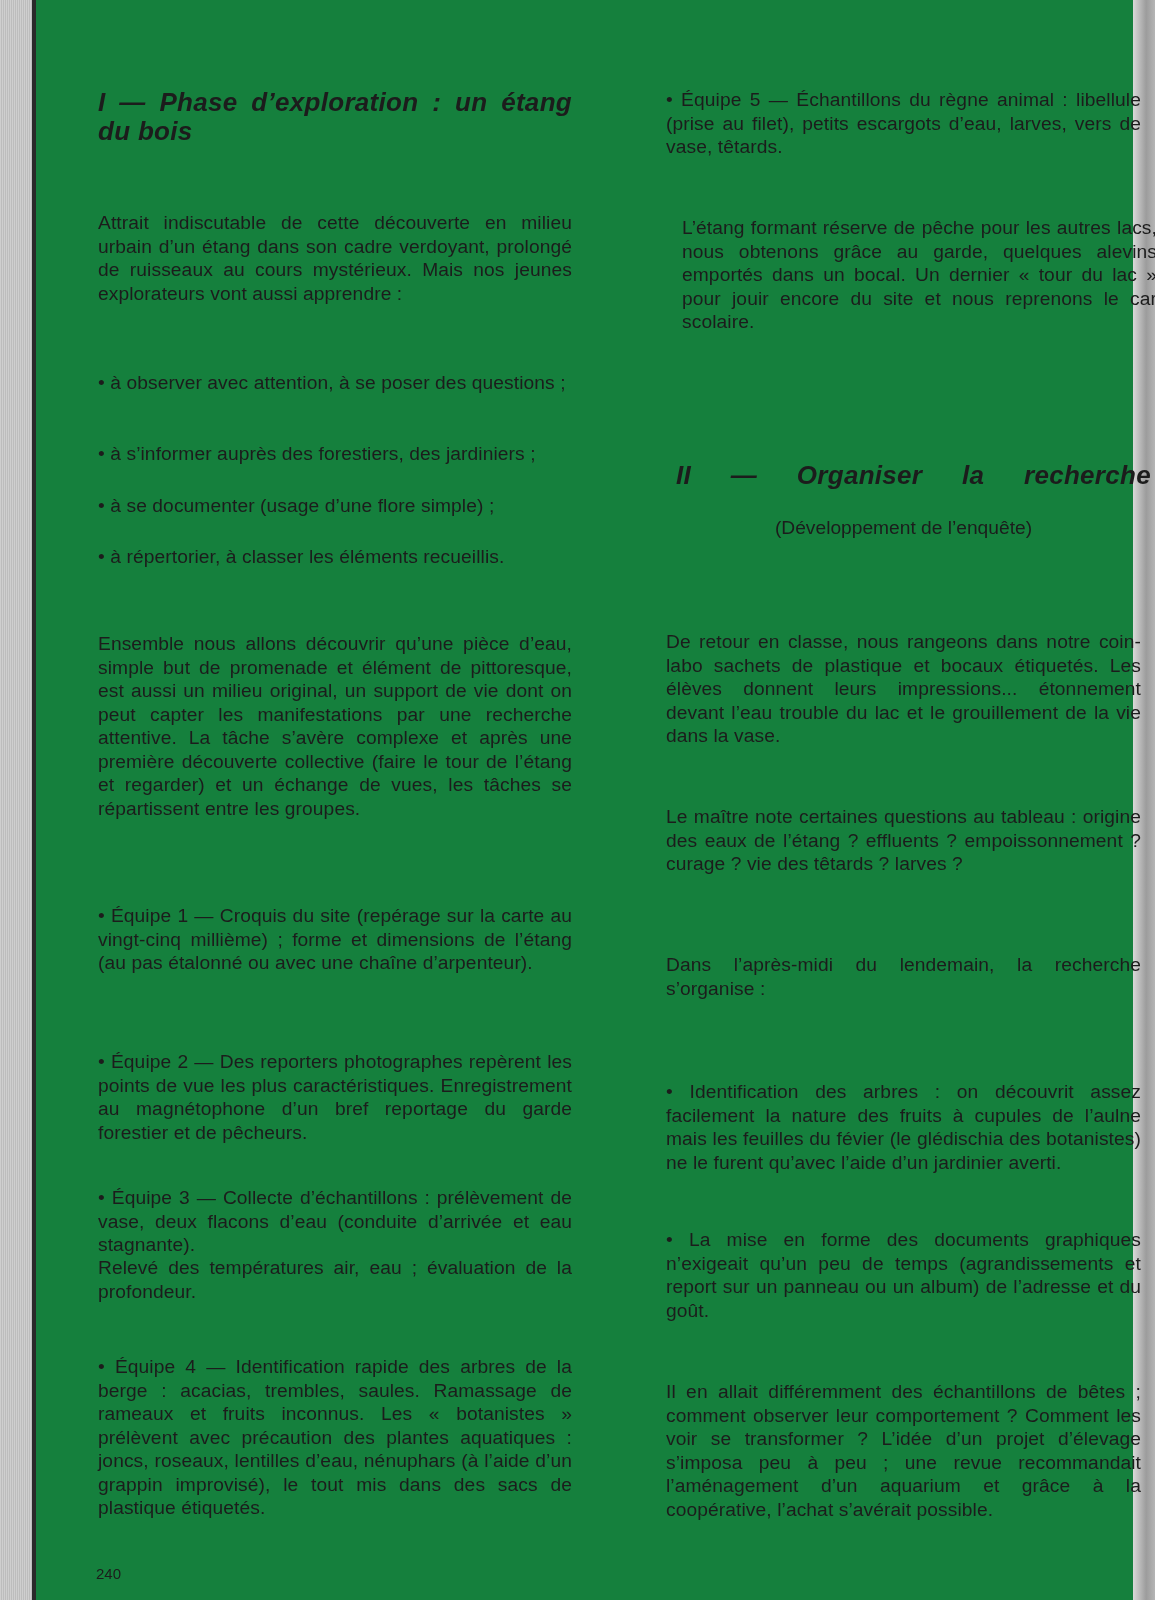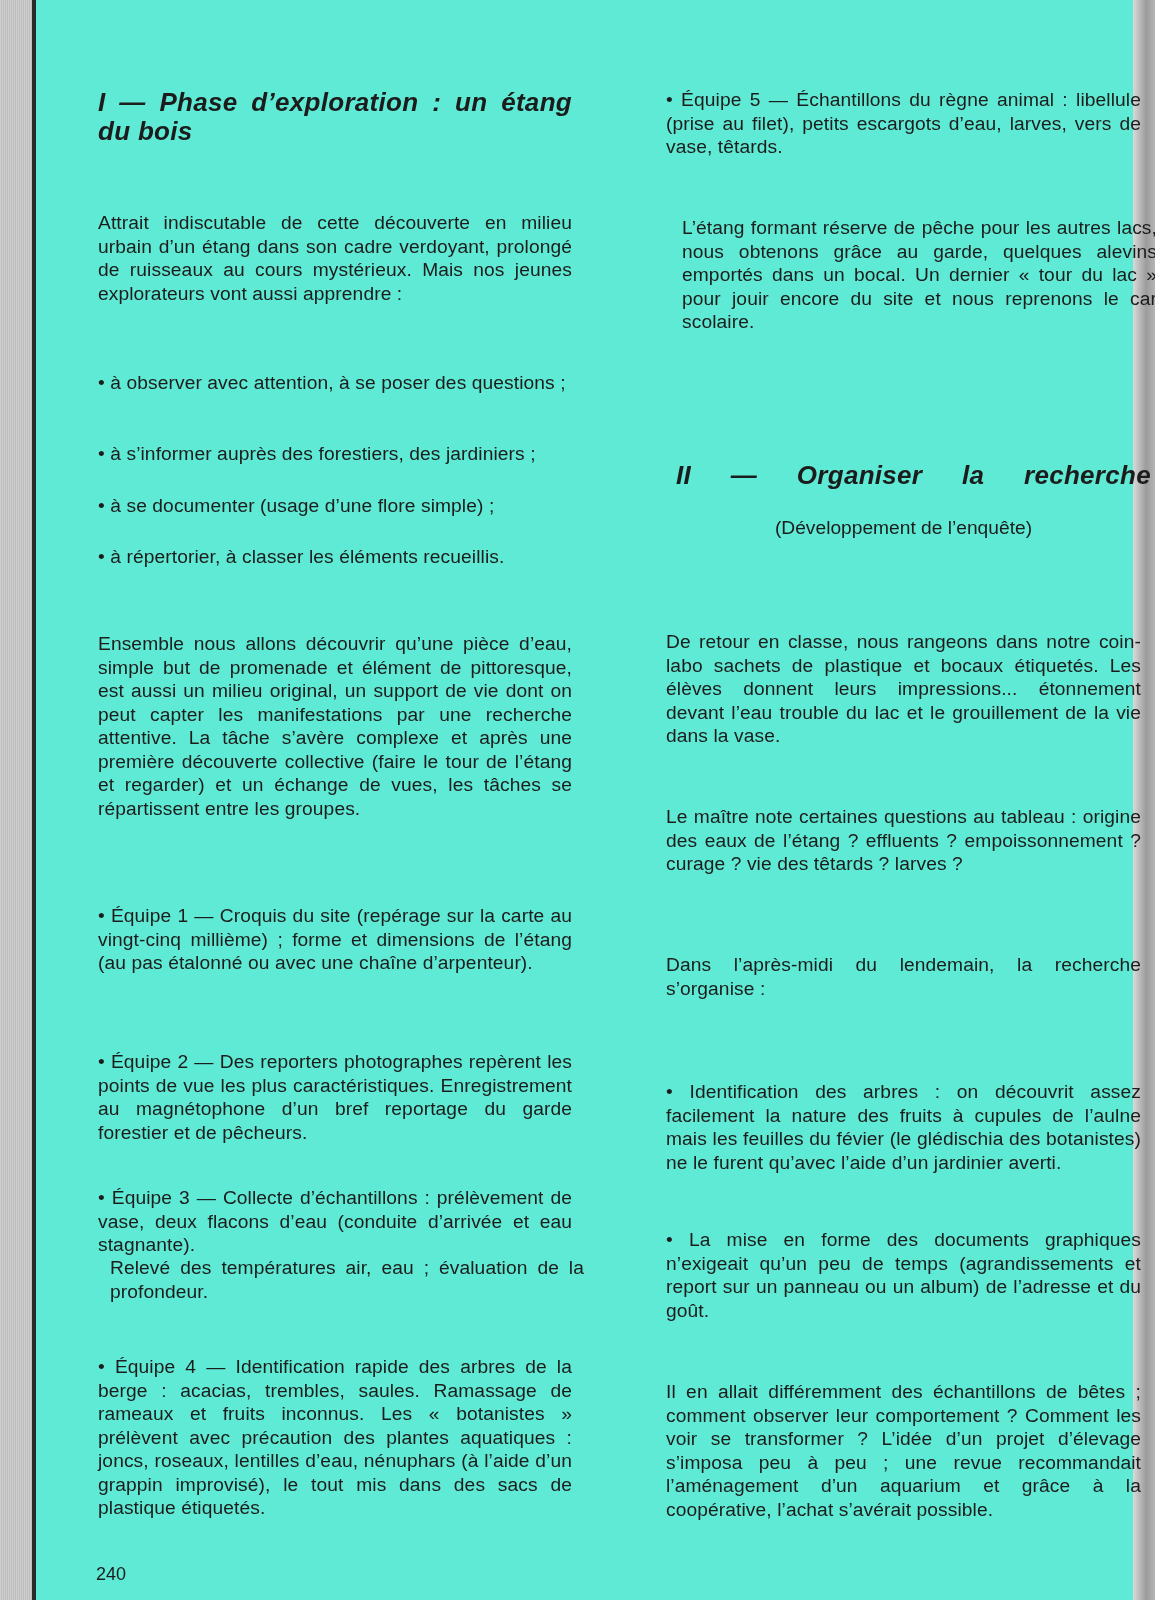--- a/index.html
+++ b/index.html
@@ -17,21 +17,21 @@
   .left-border {
     position: absolute; left: 32px; top: 0; width: 4px; height: 1600px;
     background: #2a2a2a;
   }
   .right-strip {
     position: absolute; right: 0; top: 0; width: 22px; height: 1600px;
     background: linear-gradient(90deg, #d9d9d9, #9c9c9c 60%, #b5b5b5);
   }
   .page {
     position: absolute; left: 36px; top: 0; width: 1097px; height: 1600px;
-    background: #5eead4;
+    background: #15803d;
   }
   .col { position: absolute; top: 0; }
   .col.left { left: 62px; width: 474px; }
   .col.right { left: 630px; width: 475px; }
 
   .p {
     position: absolute; left: 0; width: 100%;
     font-size: 19.2px; line-height: 23.5px;
     text-align: justify; text-align-last: left;
     margin: 0; letter-spacing: 0.1px;
@@ -42,21 +42,21 @@
     text-align: justify; text-align-last: left; margin: 0;
     letter-spacing: 0.3px;
   }
   .h.full { text-align-last: justify; }
   .sub {
     position: absolute; left: 0; width: 100%;
     font-size: 19.2px; line-height: 23px; text-align: center; margin: 0;
   }
   .page-number {
     position: absolute; left: 60px; top: 1562px;
-    font-size: 18px; line-height: 24px;
+    font-size: 15px; line-height: 24px;
   }
 </style>
 </head>
 <body>
 
 <div class="left-strip"></div>
 <div class="left-border"></div>
 <div class="right-strip"></div>
 
 <div class="page">
@@ -68,21 +68,21 @@
     <p class="p" style="top:371px;">• à observer avec attention, à se poser des questions ;</p>
     <p class="p" style="top:442px;">• à s’informer auprès des forestiers, des jardiniers ;</p>
     <p class="p" style="top:494px;">• à se documenter (usage d’une flore simple) ;</p>
     <p class="p" style="top:545px;">• à répertorier, à classer les éléments recueillis.</p>
 
     <p class="p" style="top:632px;">Ensemble nous allons découvrir qu’une pièce d’eau, simple but de promenade et élément de pittoresque, est aussi un milieu original, un support de vie dont on peut capter les manifestations par une recherche attentive. La tâche s’avère complexe et après une première découverte collective (faire le tour de l’étang et regarder) et un échange de vues, les tâches se répartissent entre les groupes.</p>
 
     <p class="p" style="top:904px;">• Équipe 1 — Croquis du site (repérage sur la carte au vingt-cinq millième) ; forme et dimensions de l’étang (au pas étalonné ou avec une chaîne d’arpenteur).</p>
     <p class="p" style="top:1050px;">• Équipe 2 — Des reporters photographes repèrent les points de vue les plus caractéristiques. Enregistrement au magnétophone d’un bref reportage du garde forestier et de pêcheurs.</p>
     <p class="p" style="top:1186px;">• Équipe 3 — Collecte d’échantillons : prélèvement de vase, deux flacons d’eau (conduite d’arrivée et eau stagnante).</p>
-    <p class="p" style="top:1256px;margin-left:12px;">Relevé des températures air, eau ; évaluation de la profondeur.</p>
+    <p class="p" style="top:1256px;">Relevé des températures air, eau ; évaluation de la profondeur.</p>
     <p class="p" style="top:1355px;">• Équipe 4 — Identification rapide des arbres de la berge : acacias, trembles, saules. Ramassage de rameaux et fruits inconnus. Les « botanistes » prélèvent avec précaution des plantes aquatiques : joncs, roseaux, lentilles d’eau, nénuphars (à l’aide d’un grappin improvisé), le tout mis dans des sacs de plastique étiquetés.</p>
   </div>
 
   <div class="col right">
     <p class="p" style="top:88px;">• Équipe 5 — Échantillons du règne animal : libellule (prise au filet), petits escargots d’eau, larves, vers de vase, têtards.</p>
     <p class="p" style="top:216px;margin-left:16px;">L’étang formant réserve de pêche pour les autres lacs, nous obtenons grâce au garde, quelques alevins emportés dans un bocal. Un dernier « tour du lac » pour jouir encore du site et nous reprenons le car scolaire.</p>
 
     <h1 class="h full" style="top:461px;margin-left:10px;">II — Organiser la recherche</h1>
     <p class="sub" style="top:516px;">(Développement de l’enquête)</p>
 

